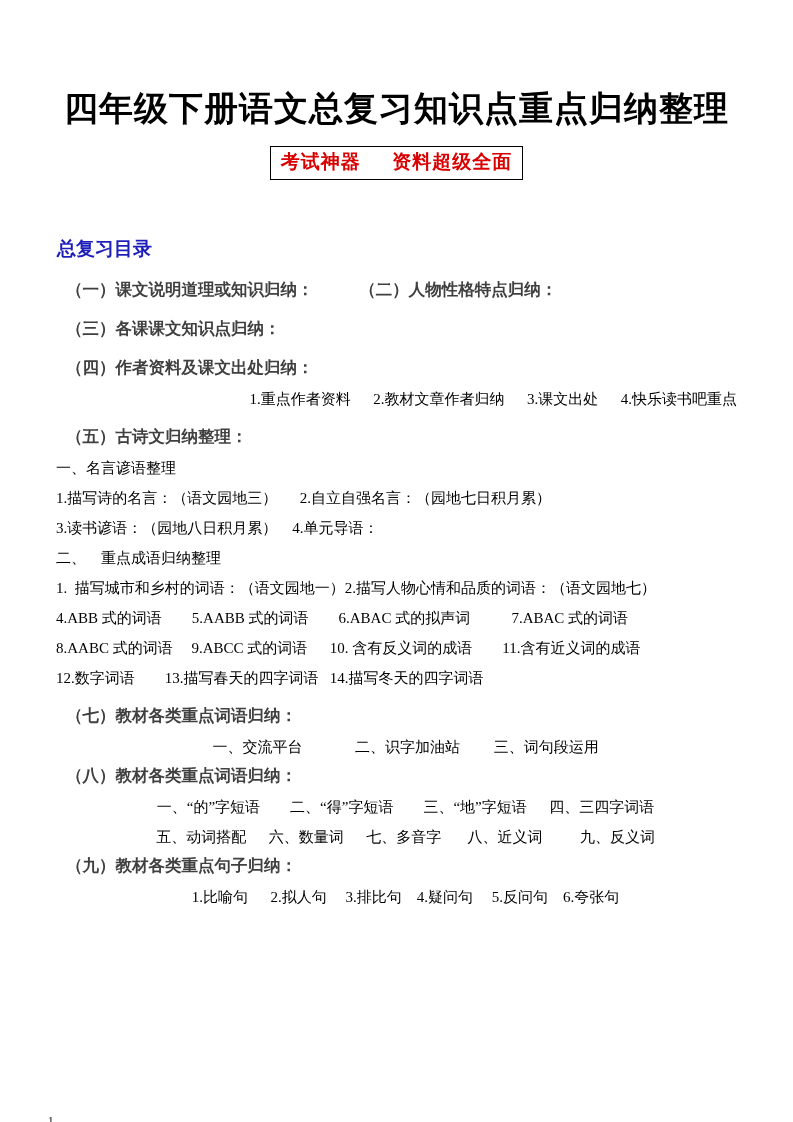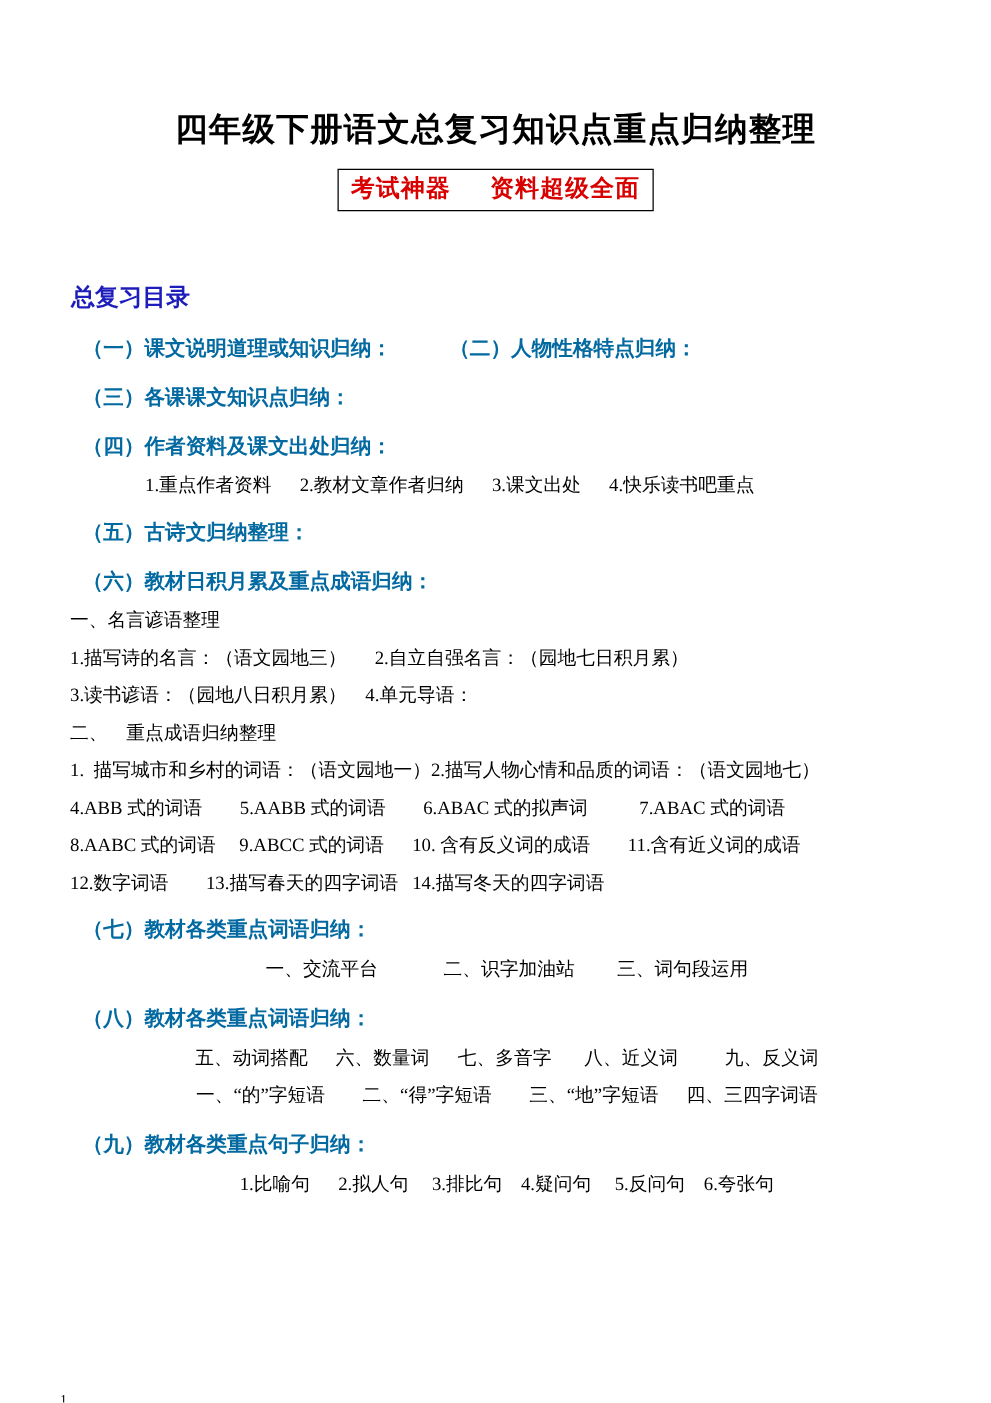--- a/index.html
+++ b/index.html
@@ -19,21 +19,21 @@
     position: relative;
     width: 793px;
     height: 1122px;
     box-sizing: border-box;
     padding: 0 56px;
   }
   .doc-title {
     text-align: center;
     font-family: "Liberation Sans", sans-serif;
     font-weight: bold;
-    font-size: 26px;
+    font-size: 34px;
     color: #000000;
     letter-spacing: 1px;
     margin-top: 86px;
   }
   .subtitle-wrap {
     display: flex;
     justify-content: center;
     margin-top: 14px;
   }
   .subtitle-box {
@@ -54,36 +54,37 @@
     font-family: Liberation Mono, monospace;
     font-weight: bold;
     font-size: 19px;
     color: #1d1dbb;
     padding-left: 1px;
   }
   .section-heading {
     font-family: "Liberation Sans", sans-serif;
     font-weight: bold;
     font-size: 16.5px;
-    color: #0369a1;
+    color: #404040;
     margin-top: 17px;
     padding-left: 10px;
     white-space: pre;
   }
   .section-heading.tight {
-    margin-top: 19px;
+    margin-top: 8px;
   }
   .plain-line {
     font-size: 15px;
     color: #000000;
     margin-top: 11px;
     white-space: pre;
   }
   .plain-line.indent2 {
     padding-left: 60px;
+    text-align: right;
   }
   .plain-line.indent3 {
     padding-left: 18px;
     text-align: center;
   }
   .page-number {
     position: absolute;
     left: 48px;
     top: 1028px;
     font-size: 11px;
@@ -108,35 +109,34 @@
 
   <div class="section-heading">（一）课文说明道理或知识归纳：          （二）人物性格特点归纳：</div>
 
   <div class="section-heading">（三）各课课文知识点归纳：</div>
 
   <div class="section-heading">（四）作者资料及课文出处归纳：</div>
   <div class="plain-line indent2">1.重点作者资料      2.教材文章作者归纳      3.课文出处      4.快乐读书吧重点</div>
 
   <div class="section-heading">（五）古诗文归纳整理：</div>
 
-  <div class="section-heading">（六）教材日积月累及重点成语归纳：</div>
   <div class="plain-line">一、名言谚语整理</div>
   <div class="plain-line">1.描写诗的名言：（语文园地三）      2.自立自强名言：（园地七日积月累）</div>
   <div class="plain-line">3.读书谚语：（园地八日积月累）    4.单元导语：</div>
   <div class="plain-line">二、    重点成语归纳整理</div>
   <div class="plain-line">1.  描写城市和乡村的词语：（语文园地一）2.描写人物心情和品质的词语：（语文园地七）</div>
   <div class="plain-line">4.ABB 式的词语        5.AABB 式的词语        6.ABAC 式的拟声词           7.ABAC 式的词语</div>
   <div class="plain-line">8.AABC 式的词语     9.ABCC 式的词语      10. 含有反义词的成语        11.含有近义词的成语</div>
   <div class="plain-line">12.数字词语        13.描写春天的四字词语   14.描写冬天的四字词语</div>
 
   <div class="section-heading">（七）教材各类重点词语归纳：</div>
   <div class="plain-line indent3">一、交流平台              二、识字加油站         三、词句段运用</div>
 
   <div class="section-heading tight">（八）教材各类重点词语归纳：</div>
+  <div class="plain-line indent3">一、“的”字短语        二、“得”字短语        三、“地”字短语      四、三四字词语</div>
   <div class="plain-line indent3">五、动词搭配      六、数量词      七、多音字       八、近义词          九、反义词</div>
-  <div class="plain-line indent3">一、“的”字短语        二、“得”字短语        三、“地”字短语      四、三四字词语</div>
 
   <div class="section-heading tight">（九）教材各类重点句子归纳：</div>
   <div class="plain-line indent3">1.比喻句      2.拟人句     3.排比句    4.疑问句     5.反问句    6.夸张句</div>
 
   <div class="page-number">1</div>
 
 </div>
 
 </body></html>

